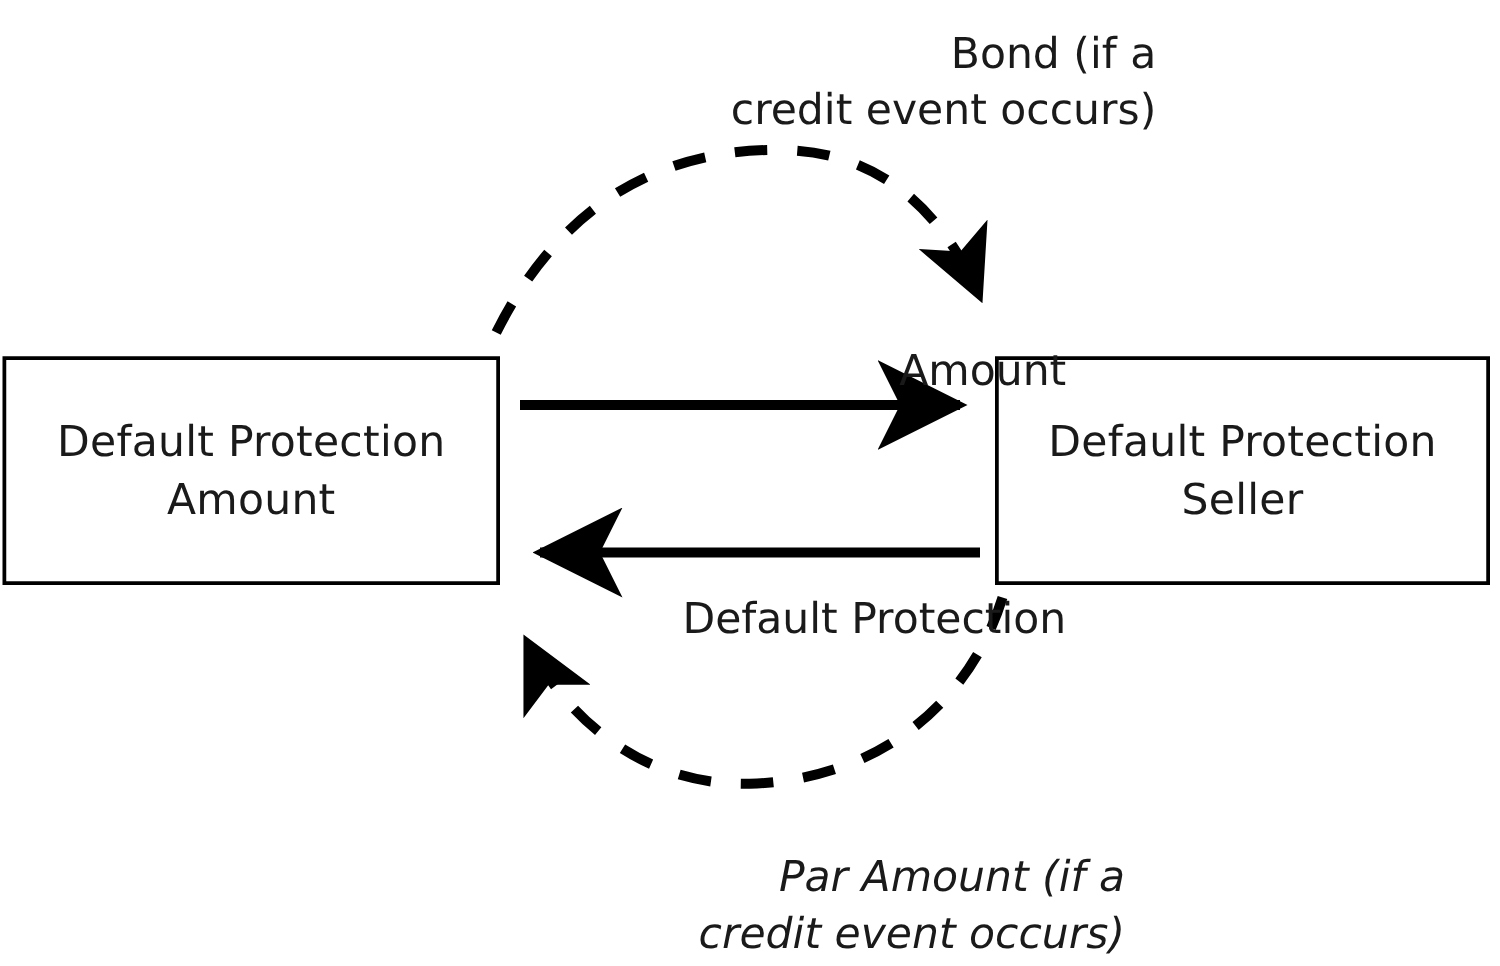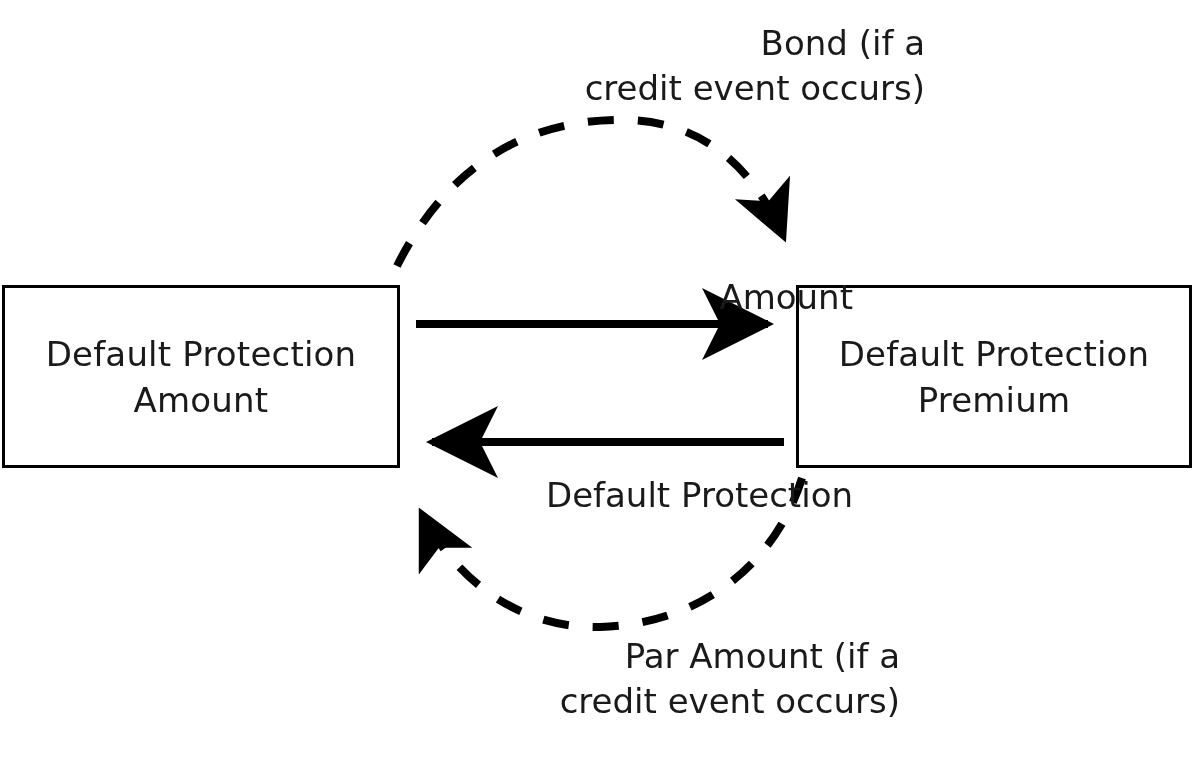--- a/index.html
+++ b/index.html
@@ -74,22 +74,23 @@
     top: 275px;
     width: 528px;
   }
   #label-default-protection {
     left: 325px;
     top: 473px;
     width: 528px;
   }
   #label-par-amount {
     left: 300px;
-    top: 634px;
+    top: 680px;
     width: 600px;
+    font-style: italic;
   }
   .label-line {
     display: block;
     text-align: right;
   }
 </style>
 </head>
 <body>
 
 <div id="diagram-canvas">
@@ -114,21 +115,21 @@
     <path d="M 802 478 C 775 565, 700 624, 600 627 C 510 629, 450 570, 421 512" fill="none" stroke="#000000" stroke-width="8" stroke-dasharray="26 24" stroke-linecap="butt" marker-end="url(#arrow-dash)"></path>
   </svg>
 
   <div id="node-buyer" class="node-box">
     <span class="node-line">Default Protection</span>
     <span class="node-line">Amount</span>
   </div>
 
   <div id="node-seller" class="node-box">
     <span class="node-line">Default Protection</span>
-    <span class="node-line">Premium</span>
+    <span class="node-line">Seller</span>
   </div>
 
   <div id="label-bond" class="edge-label">
     <span class="label-line">Bond (if a</span>
     <span class="label-line">credit event occurs)</span>
   </div>
 
   <div id="label-premium" class="edge-label">
     <span class="label-line">Amount</span>
   </div>

